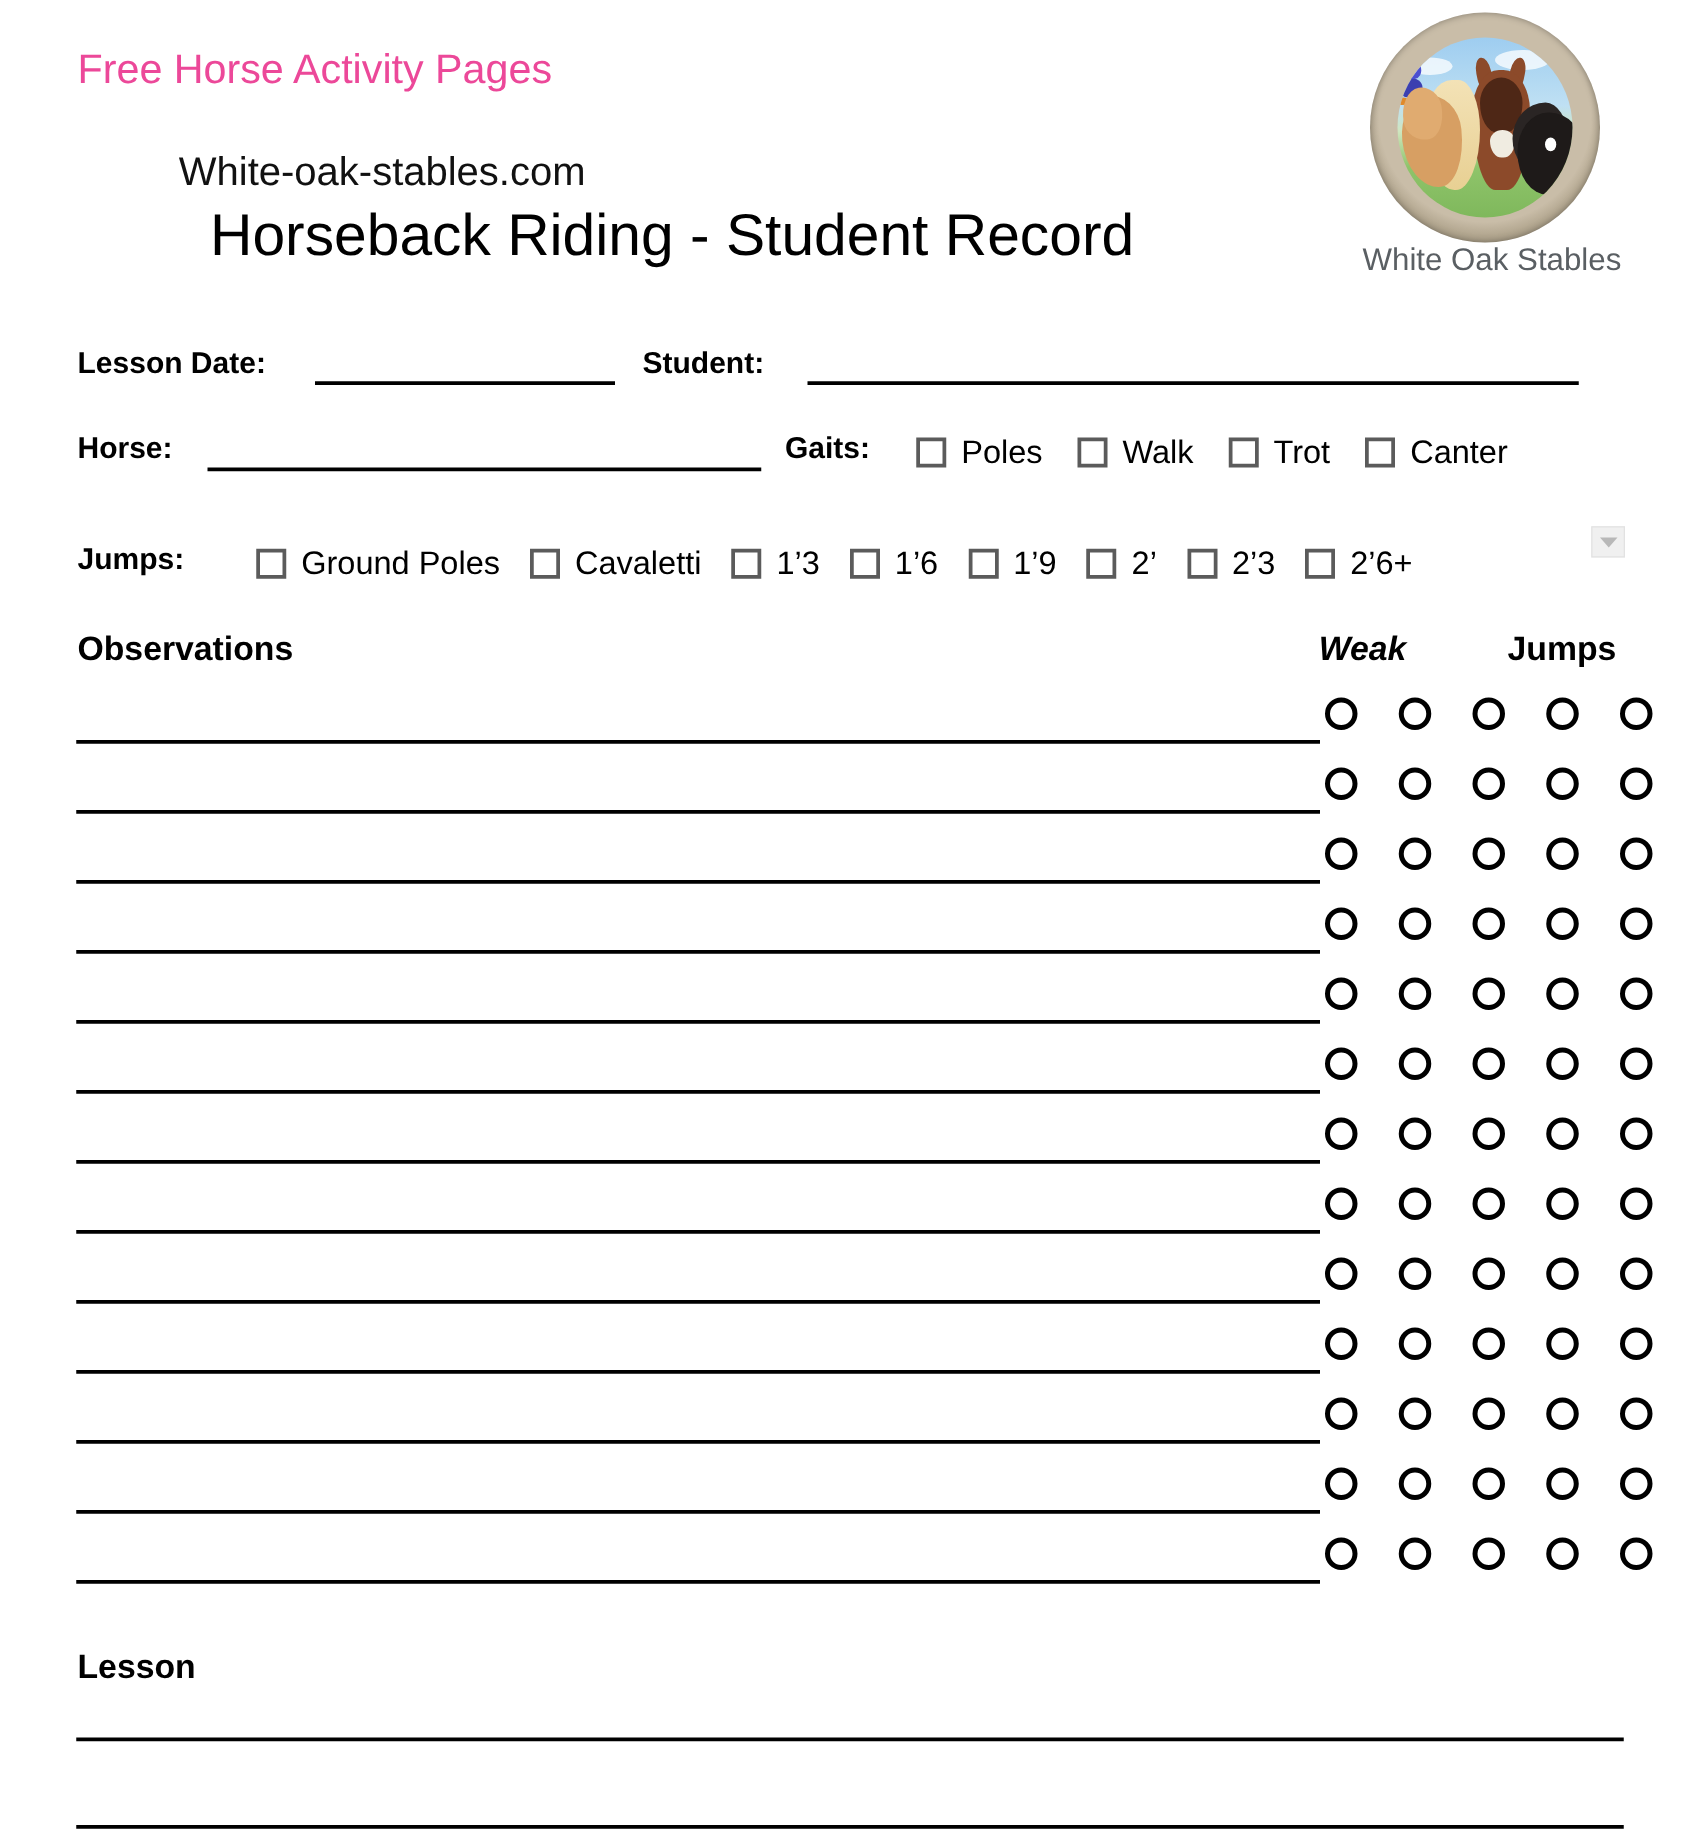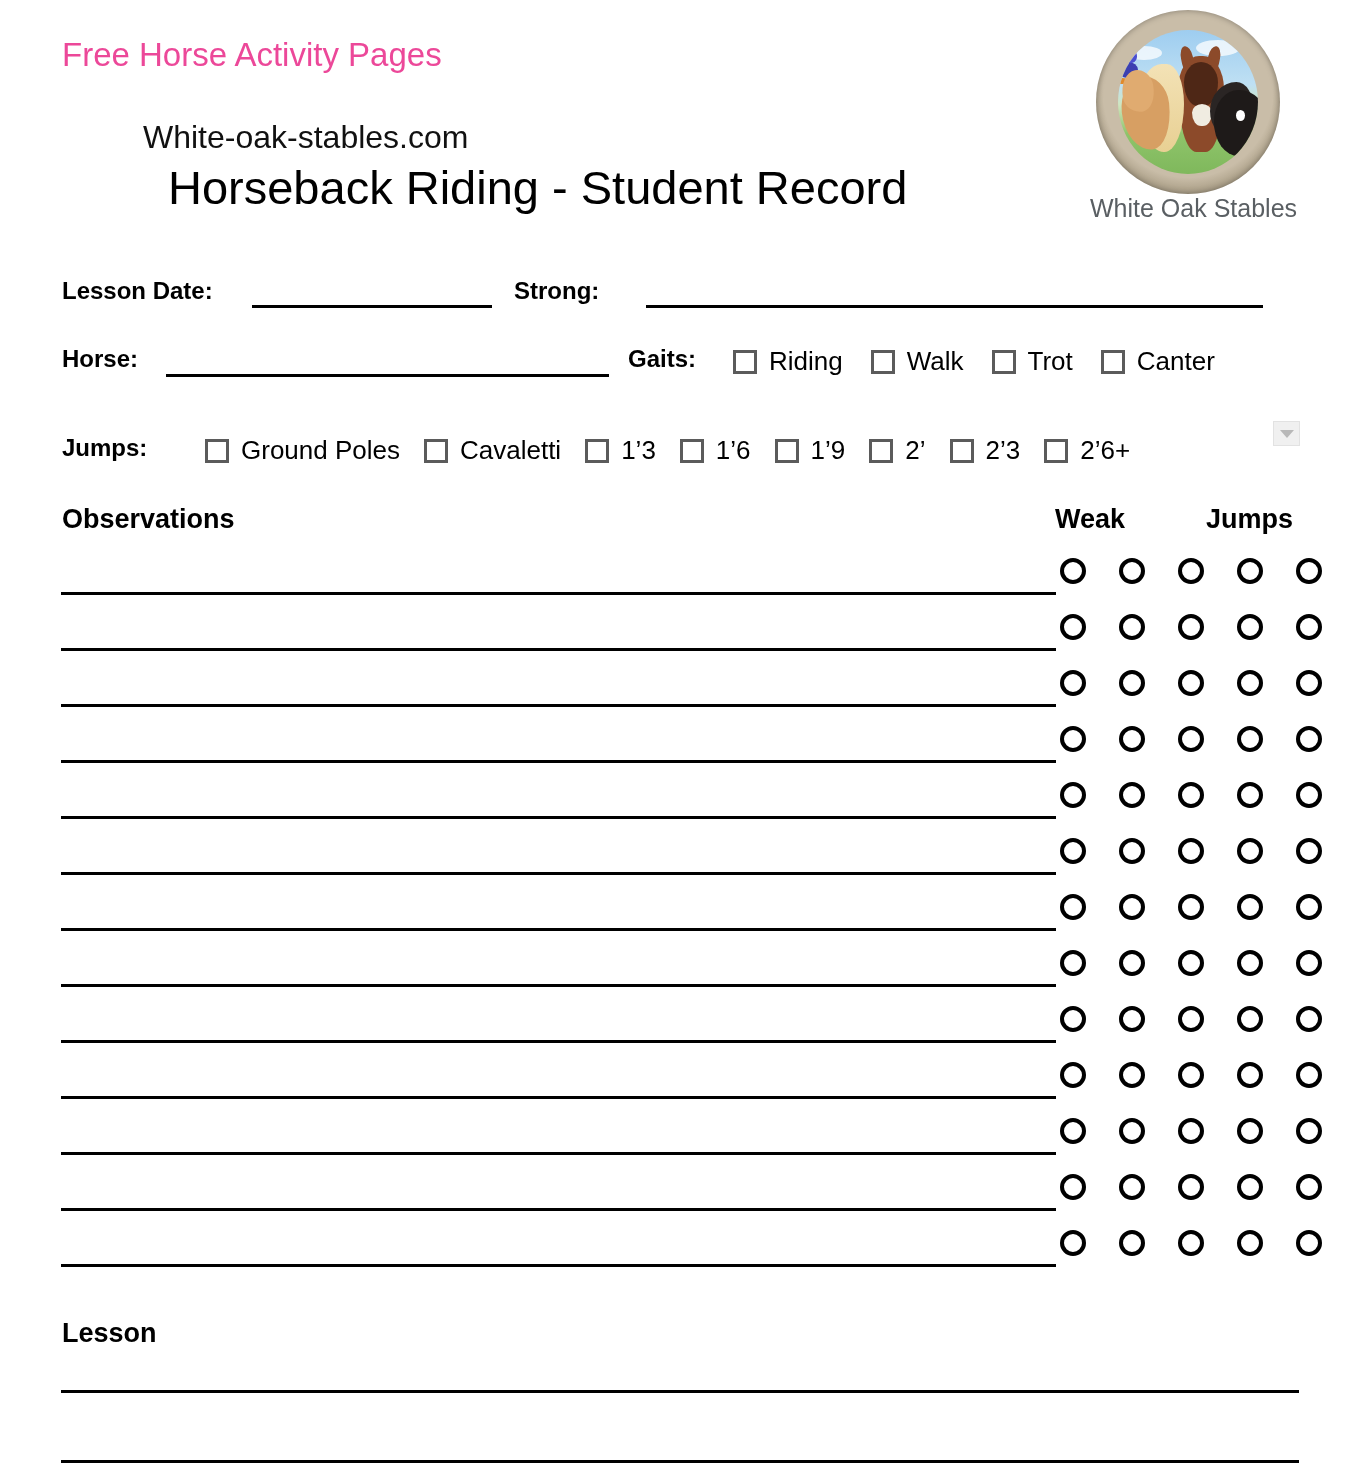--- a/index.html
+++ b/index.html
@@ -268,21 +268,21 @@
     font-weight: bold;
     font-size: 27px;
   }
   .scale-head {
     position: absolute;
     top: 504px;
     font-weight: bold;
     font-size: 27px;
     white-space: nowrap;
   }
-  .scale-head-weak   { left: 1055px; }
+  .scale-head-weak   { left: 1055px; font-style: italic; }
   .scale-head-strong { left: 1206px; }
 
   .obs-rows {
     position: absolute;
     left: 0;
     top: 548px;
     width: 1360px;
   }
   .obs-row {
     position: relative;
@@ -360,32 +360,32 @@
       </div>
     </div>
     <div class="logo-caption">White Oak Stables</div>
   </div>
 
   <div class="doc-title">Horseback Riding - Student Record</div>
 
   <div class="field-label lbl-lesson-date">Lesson Date:</div>
   <div class="rule rule-lesson-date"></div>
 
-  <div class="field-label lbl-student">Strong:</div>
+  <div class="field-label lbl-student">Student:</div>
   <div class="rule rule-student"></div>
 
   <div class="field-label lbl-horse">Horse:</div>
   <div class="rule rule-horse"></div>
 
   <div class="field-label lbl-gaits">Gaits:</div>
 
   <div class="cbx-group gaits-group">
     <div class="cbx-item">
       <span class="cbx"></span>
-      <span class="cbx-label">Riding</span>
+      <span class="cbx-label">Poles</span>
     </div>
     <div class="cbx-item">
       <span class="cbx"></span>
       <span class="cbx-label">Walk</span>
     </div>
     <div class="cbx-item">
       <span class="cbx"></span>
       <span class="cbx-label">Trot</span>
     </div>
     <div class="cbx-item">

